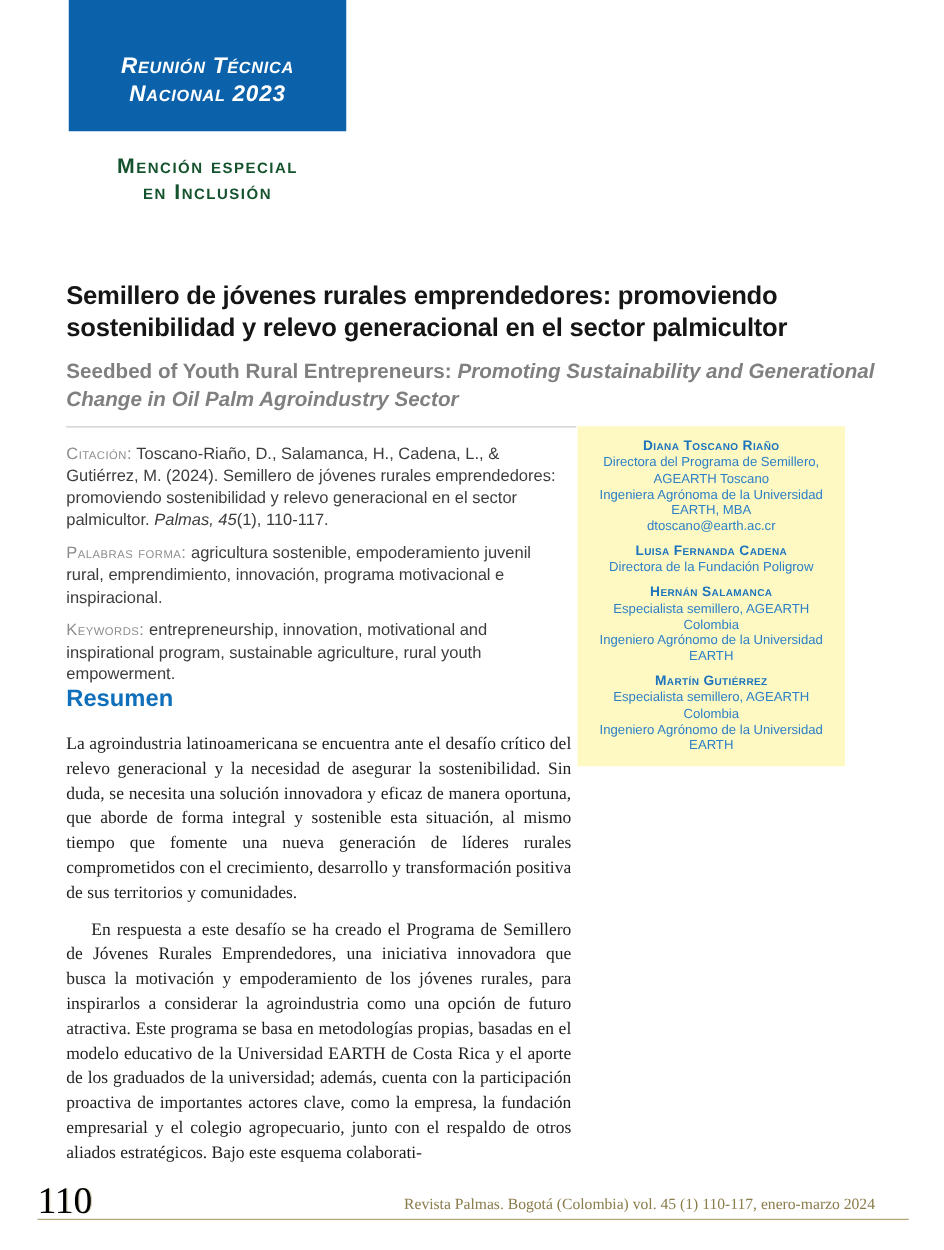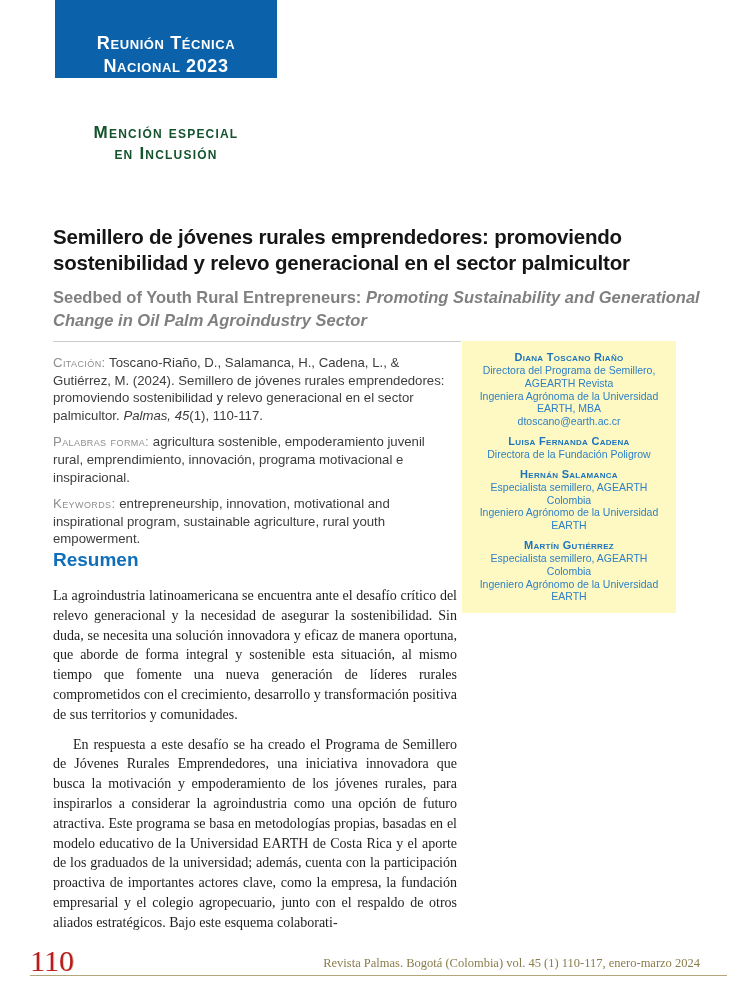--- a/index.html
+++ b/index.html
@@ -1,22 +1,22 @@
 <!DOCTYPE html>
 <html><head>
 <meta charset="utf-8">
 <style>
   html,body{margin:0;padding:0;background:#ffffff;}
   .page{position:relative;width:755px;height:1000px;background:#ffffff;overflow:hidden;
         font-family:"Liberation Sans",sans-serif;}
 
   
-  .banner{position:absolute;left:55px;top:0;width:222px;height:78px;background:#0b62ab;
+  .banner{position:absolute;left:55px;top:0;width:222px;height:105px;background:#0b62ab;
           display:flex;flex-direction:column;justify-content:flex-end;align-items:center;
-          padding-bottom:0;box-sizing:border-box;}
+          padding-bottom:18px;box-sizing:border-box;font-style:italic;}
   .banner-line{color:#ffffff;font-weight:bold;font-variant:small-caps;font-size:18px;
                line-height:23px;letter-spacing:0.6px;text-align:center;}
 
   
   .award{position:absolute;left:55px;top:122px;width:222px;text-align:center;}
   .award-line{color:#14532d;font-weight:bold;font-variant:small-caps;font-size:17px;
               line-height:21px;letter-spacing:1.2px;}
 
   
   .title-es{position:absolute;left:53px;top:224px;width:660px;color:#151515;font-weight:bold;
@@ -48,21 +48,21 @@
                    color:#0f6fba;}
   .body-text{position:absolute;left:53px;top:586px;width:404px;
              font-family:"Liberation Serif",serif;font-size:14px;line-height:19.8px;
              text-align:justify;color:#1e1e1e;}
   .body-text p{margin:0 0 10px 0;}
   .body-text p.indent{text-indent:20px;}
 
   
   .footer-line{position:absolute;left:30px;top:975px;width:697px;height:1px;background:#b3a678;}
   .page-number{position:absolute;left:30px;top:944px;font-family:"Liberation Serif",serif;
-               font-size:30px;color:#b91c1c;text-shadow:1px 0 0 #d8d2bc;}
+               font-size:30px;color:#000000;text-shadow:1px 0 0 #d8d2bc;}
   .journal-line{position:absolute;right:55px;top:956px;font-family:"Liberation Serif",serif;
                 font-size:12.5px;color:#8a7c4c;}
 </style>
 </head>
 <body>
 
 <div class="page">
 
   <div class="banner">
     <div class="banner-line">Reunión Técnica</div>
@@ -84,21 +84,21 @@
   <div class="meta">
     <p><span class="meta-label">Citación:</span><span> Toscano-Riaño, D., Salamanca, H., Cadena, L., &amp; Gutiérrez, M. (2024). Semillero de jóvenes rurales emprendedores: promoviendo sostenibilidad y relevo generacional en el sector palmicultor. </span><span class="it">Palmas, 45</span><span>(1), 110-117.</span></p>
     <p><span class="meta-label">Palabras forma:</span><span> agricultura sostenible, empoderamiento juvenil rural, emprendimiento, innovación, programa motivacional e inspiracional.</span></p>
     <p><span class="meta-label">Keywords:</span><span> entrepreneurship, innovation, motivational and inspirational program, sustainable agriculture, rural youth empowerment.</span></p>
   </div>
 
   <div class="author-box" id="author-box">
       <div class="author">
         <div class="author-name">Diana Toscano Riaño</div>
         <div class="author-line">Directora del Programa de Semillero,</div>
-        <div class="author-line">AGEARTH Revista</div>
+        <div class="author-line">AGEARTH Toscano</div>
         <div class="author-line">Ingeniera Agrónoma de la Universidad</div>
         <div class="author-line">EARTH, MBA</div>
         <div class="author-line">dtoscano@earth.ac.cr</div>
       </div>
       <div class="author">
         <div class="author-name">Luisa Fernanda Cadena</div>
         <div class="author-line">Directora de la Fundación Poligrow</div>
       </div>
       <div class="author">
         <div class="author-name">Hernán Salamanca</div>

